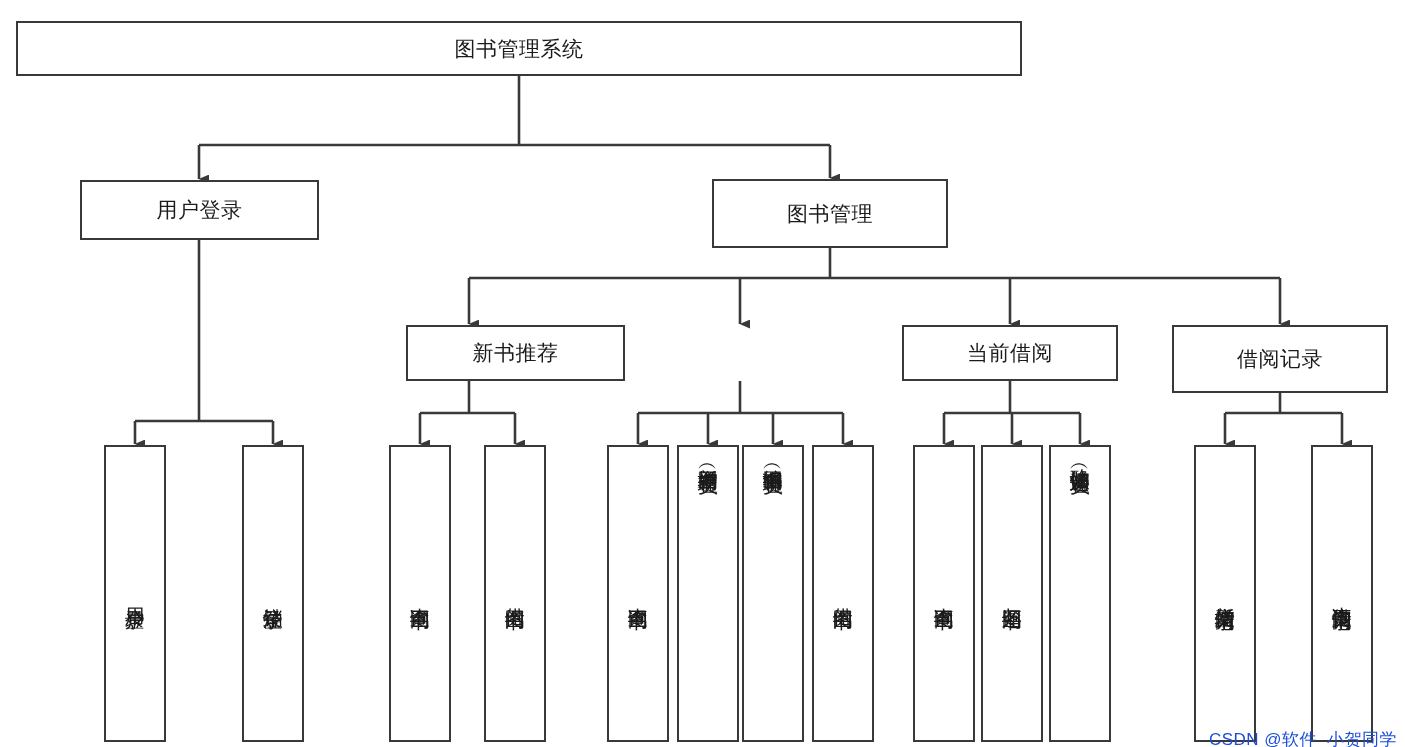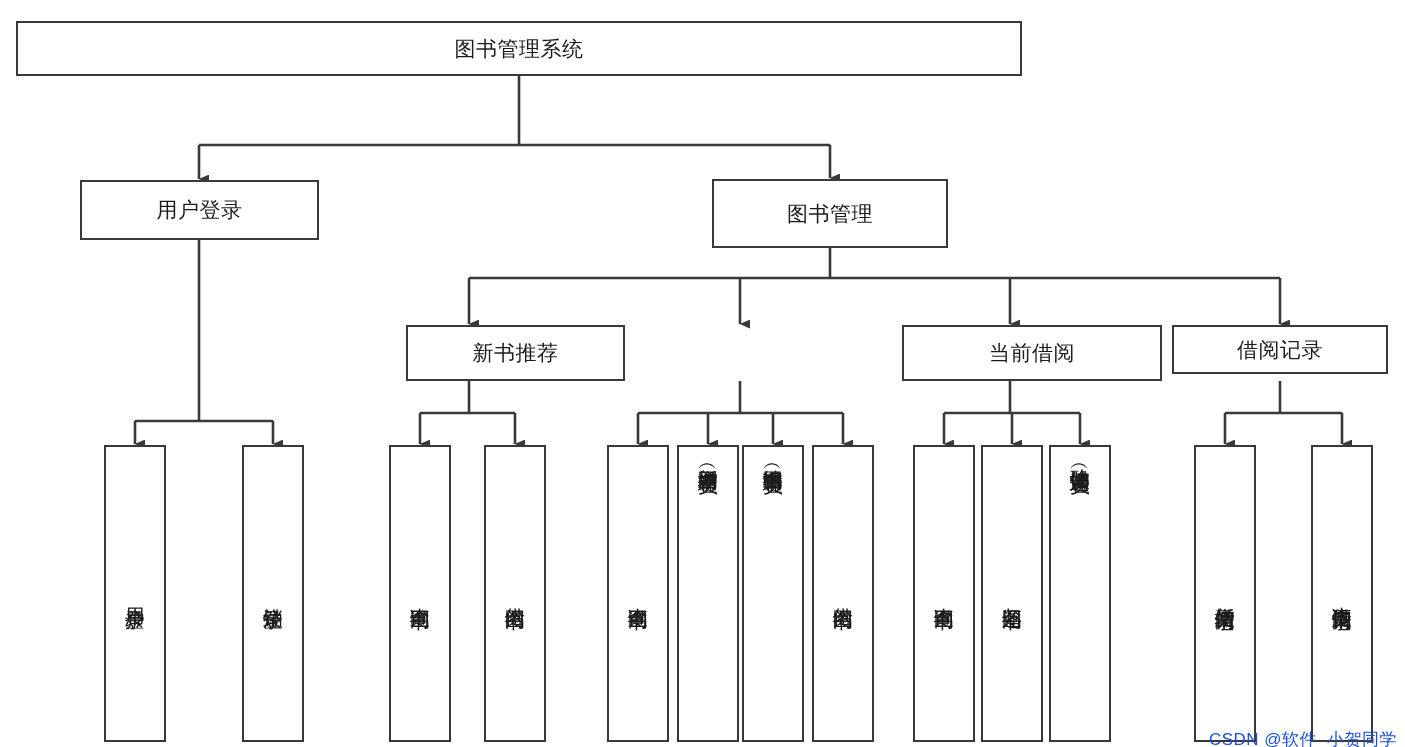--- a/index.html
+++ b/index.html
@@ -138,24 +138,24 @@
   <div class="node-box" style="left:80px; top:172px; width:239px; height:60px;">
     <span class="node-label-h">用户登录</span>
   </div>
   <div class="node-box" style="left:712px; top:171px; width:236px; height:69px;">
     <span class="node-label-h">图书管理</span>
   </div>
 
   <div class="node-box" style="left:360px; top:317px; width:219px; height:56px;margin-left:46px;">
     <span class="node-label-h">新书推荐</span>
   </div>
-  <div class="node-box" style="left:902px; top:317px; width:260px; height:56px;">
+  <div class="node-box" style="left:902px; top:317px; width:216px; height:56px;">
     <span class="node-label-h">当前借阅</span>
   </div>
-  <div class="node-box" style="left:1172px; top:317px; width:216px; height:49px;">
+  <div class="node-box" style="left:1172px; top:317px; width:216px; height:68px;">
     <span class="node-label-h">借阅记录</span>
   </div>
 
   <div id="leaf-layer">
       <div class="node-box" style="left: 104px; top: 437px; width: 62px; height: 297px;">
         <div class="leaf-inner centered">
           <span class="node-label-v">用户登录</span>
         </div>
       </div>
       <div class="node-box" style="left: 242px; top: 437px; width: 62px; height: 297px;">

